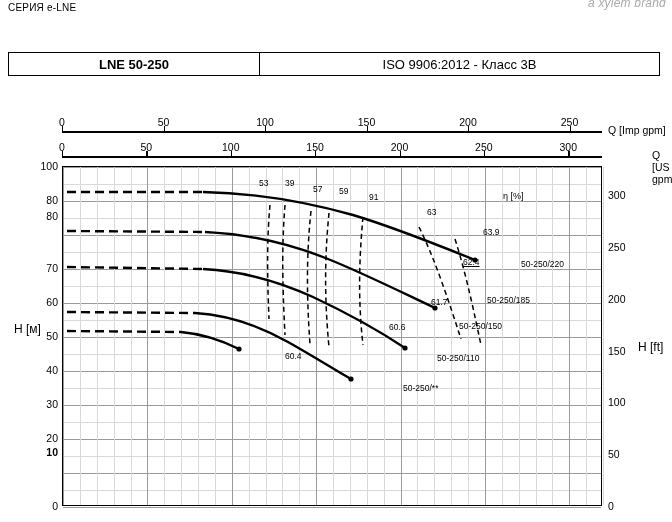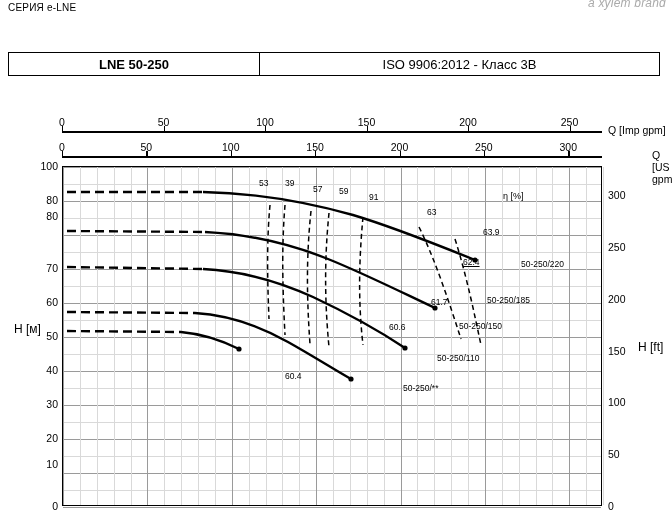--- a/index.html
+++ b/index.html
@@ -185,31 +185,31 @@
   <div class="curvelabel" style="left:250px;top:17px;">57</div>
   <div class="curvelabel" style="left:276px;top:19px;">59</div>
   <div class="curvelabel" style="left:306px;top:25px;">91</div>
   <div class="curvelabel" style="left:364px;top:40px;">63</div>
   <div class="effl" style="left:440px;top:24px;">η [%]</div>
 
   <div class="curvelabel" style="left:420px;top:60px;">63.9</div>
   <div class="curvelabel" style="left:400px;top:90px;text-decoration:underline;">62.4</div>
   <div class="curvelabel" style="left:368px;top:130px;">61.7</div>
   <div class="curvelabel" style="left:326px;top:155px;">60.6</div>
-  <div class="curvelabel" style="left:222px;top:204px;">60.4</div>
+  <div class="curvelabel" style="left:222px;top:184px;">60.4</div>
 
   <div class="modell" style="left:458px;top:92px;">50-250/220</div>
   <div class="modell" style="left:424px;top:128px;">50-250/185</div>
   <div class="modell" style="left:396px;top:154px;">50-250/150</div>
   <div class="modell" style="left:374px;top:186px;">50-250/110</div>
   <div class="modell" style="left:340px;top:216px;">50-250/**</div>
 </div>
 
 <div class="ylab left" style="top: 506px;">0</div>
-<div class="ylab left" style="top: 464px;">10</div>
+<div class="ylab left" style="top: 452px; font-weight: bold;">10</div>
 <div class="ylab left" style="top: 438px;">20</div>
 <div class="ylab left" style="top: 404px;">30</div>
 <div class="ylab left" style="top: 370px;">40</div>
 <div class="ylab left" style="top: 336px;">50</div>
 <div class="ylab left" style="top: 302px;">60</div>
 <div class="ylab left" style="top: 268px;">70</div>
 <div class="ylab left" style="top: 216px;">80</div>
 <div class="ylab left" style="top: 200px;">80</div>
 <div class="ylab left" style="top: 166px;">100</div>
 <div class="ylab right" style="top: 506px;">0</div>

